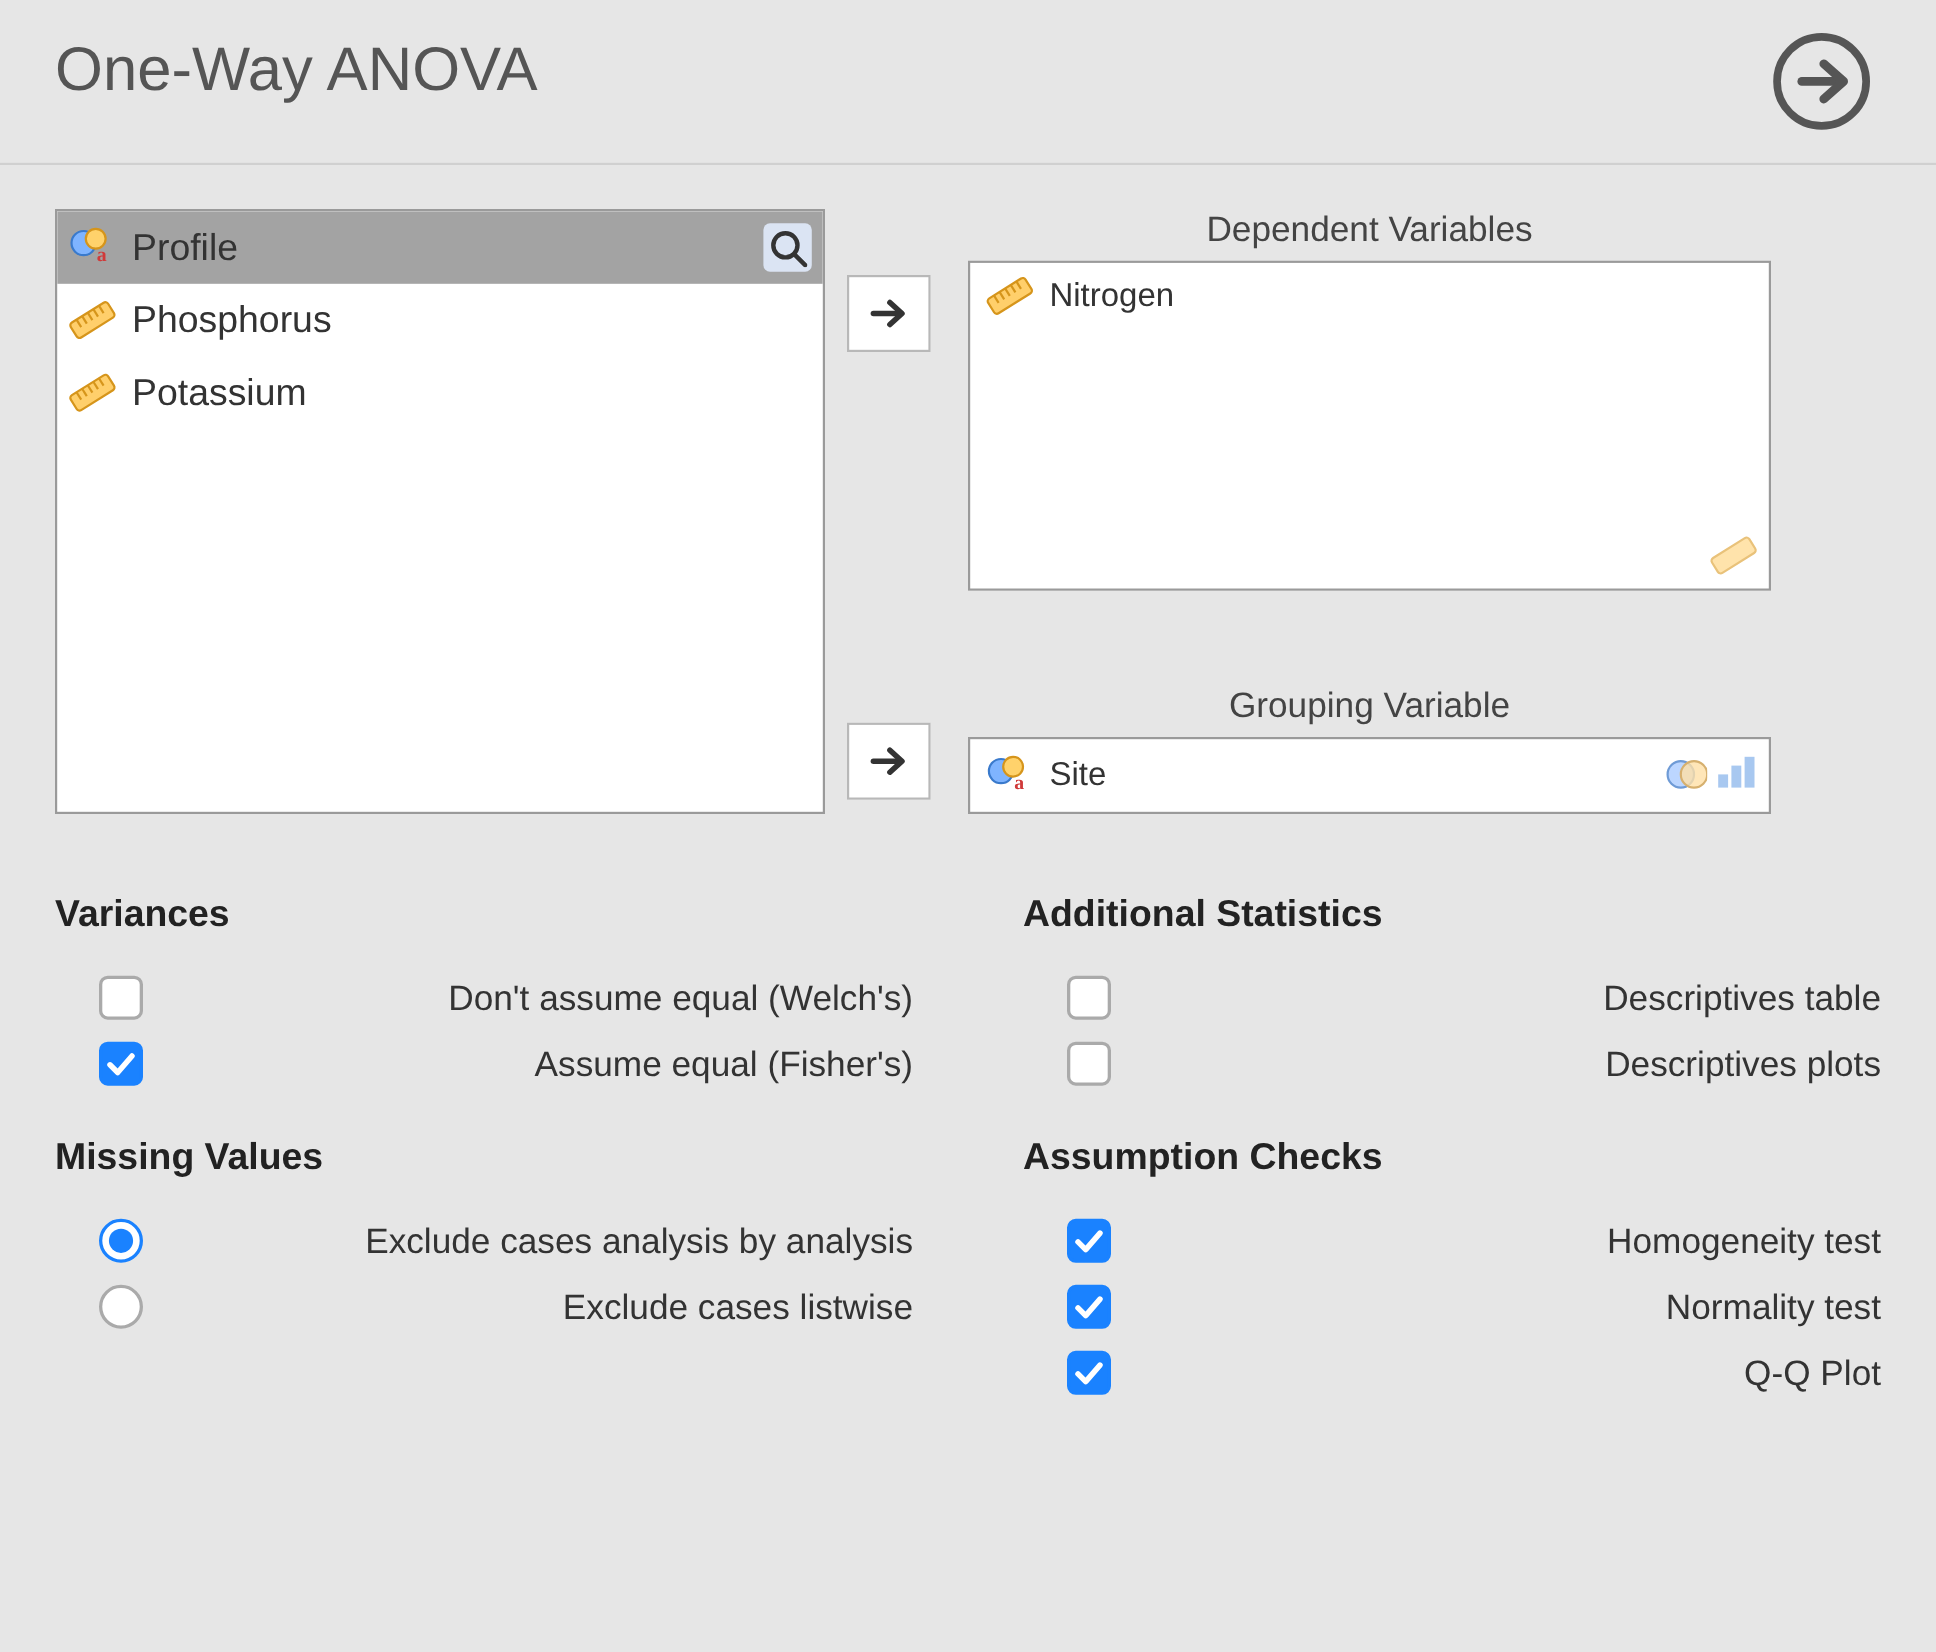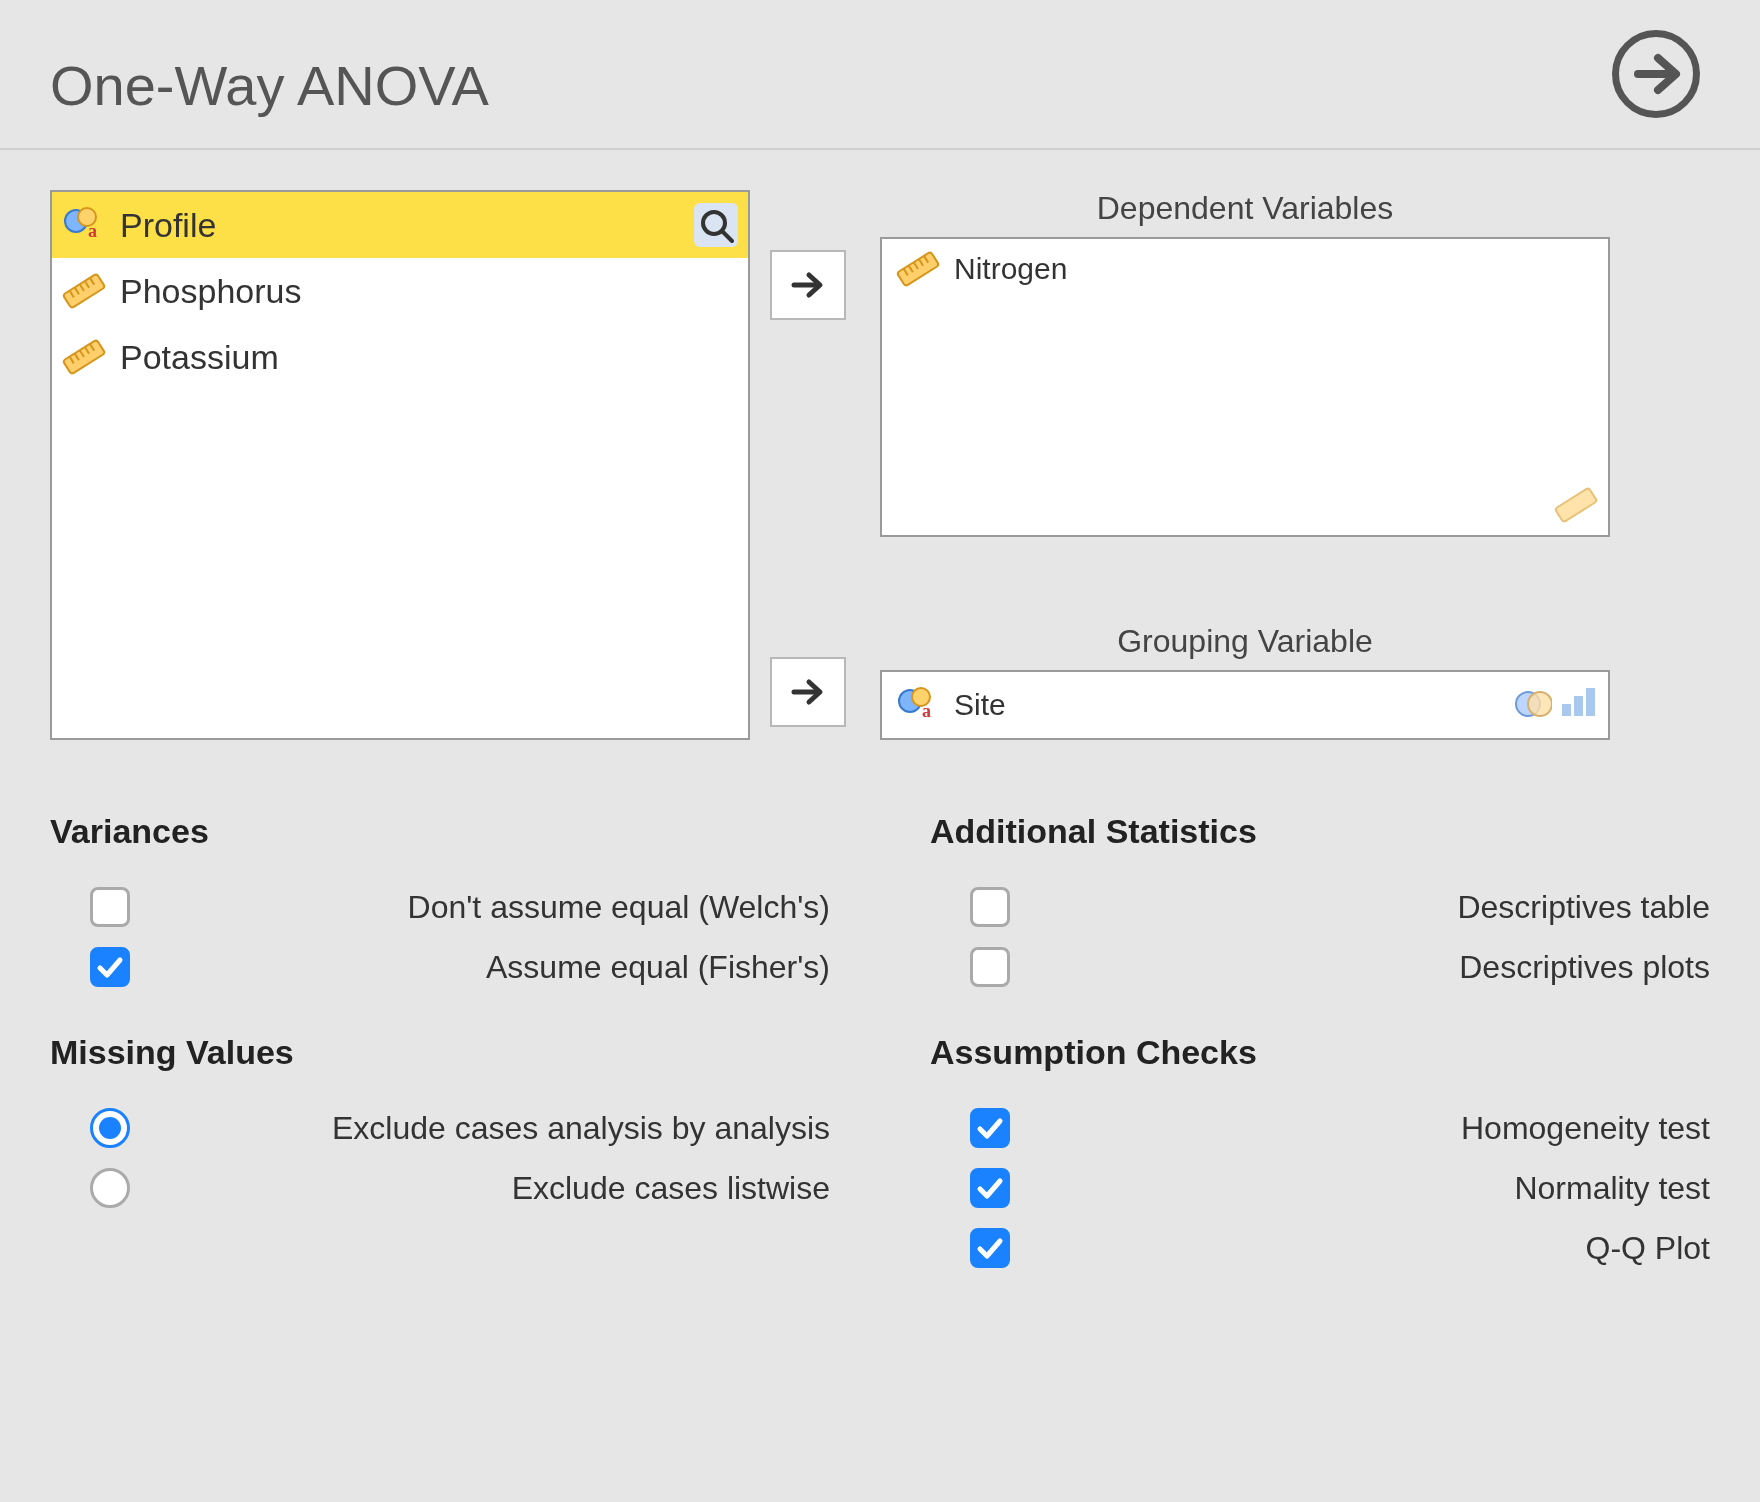--- a/index.html
+++ b/index.html
@@ -1,25 +1,25 @@
 <!DOCTYPE html>
 <html><head>
 <meta charset="utf-8">
 <style>
   * { box-sizing: border-box; margin: 0; padding: 0; }
   html, body { width: 1760px; height: 1502px; font-family: -apple-system, "Segoe UI", Arial, sans-serif; color: #333; background: #e6e6e6; }
-  .header { display: flex; align-items: flex-end; justify-content: space-between; padding: 30px 50px 30px 50px; border-bottom: 2px solid #d0d0d0; background: #e6e6e6; }
+  .header { display: flex; align-items: flex-start; justify-content: space-between; padding: 30px 50px 30px 50px; border-bottom: 2px solid #d0d0d0; background: #e6e6e6; }
   .header h1 { font-size: 56px; font-weight: 400; color: #555; }
   .run-btn { width: 88px; height: 88px; border: 7px solid #555; border-radius: 50%; display: flex; align-items: center; justify-content: center; cursor: pointer; margin-right: 10px; }
 
   .body { padding: 40px 50px 0 50px; display: grid; grid-template-columns: 700px 90px 730px; column-gap: 20px; row-gap: 10px; }
 
   .supply-list { grid-column: 1; grid-row: 1 / span 3; border: 2px solid #9a9a9a; background: #fff; height: 550px; overflow: hidden; }
   .supply-row { display: flex; align-items: center; height: 66px; padding: 0 10px; font-size: 34px; gap: 14px; cursor: pointer; }
-  .supply-row.selected { background: #fde047; }
+  .supply-row.selected { background: #a3a3a3; }
   .supply-row .search { margin-left: auto; width: 44px; height: 44px; display: flex; align-items: center; justify-content: center; background: #dbe4f3; border-radius: 6px; }
 
   .move-btn { grid-column: 2; width: 76px; height: 70px; border: 2px solid #b8b8b8; background: #fff; display: flex; align-items: center; justify-content: center; cursor: pointer; }
   .move-dv   { grid-row: 1; align-self: start; margin-top: 60px;}
   .move-grp  { grid-row: 3; align-self: start; margin-top: 34px; }
 
   .target-col { grid-column: 3; text-align: center; }
   .target-label { font-size: 32px; color: #444; margin-bottom: 10px; }
   .target-box { border: 2px solid #9a9a9a; background: #fff; position: relative; }
   .dv-box   { height: 300px; }

